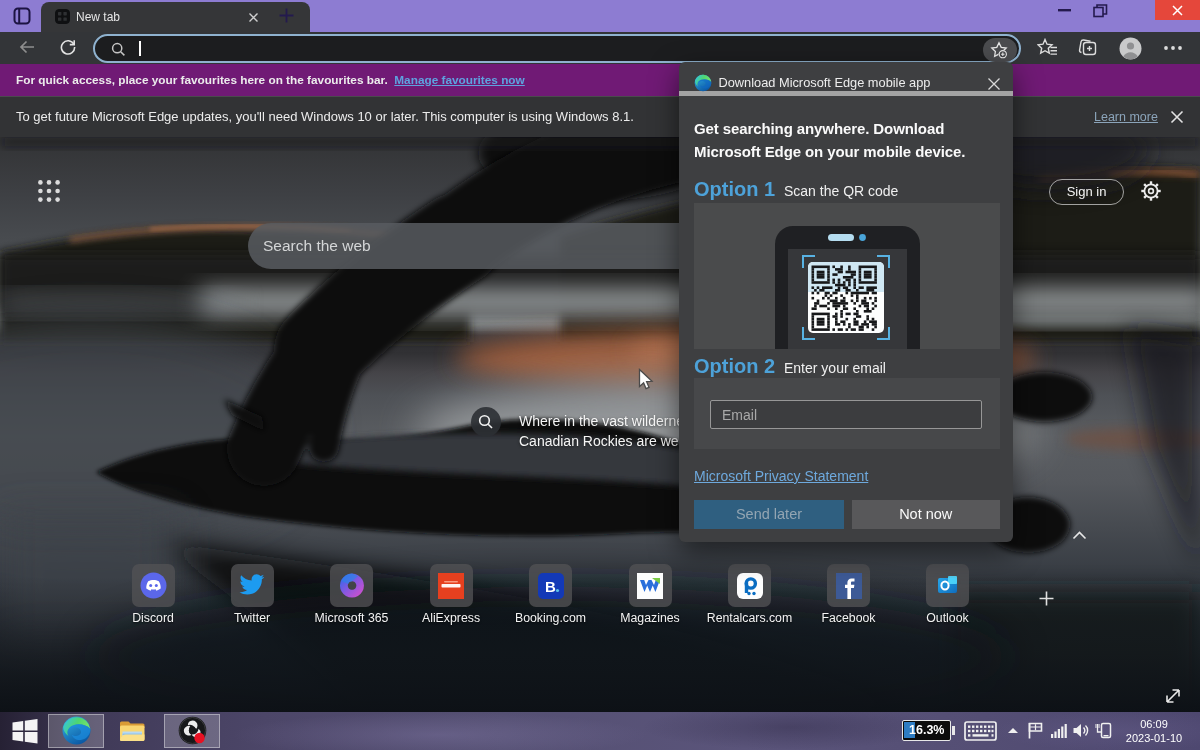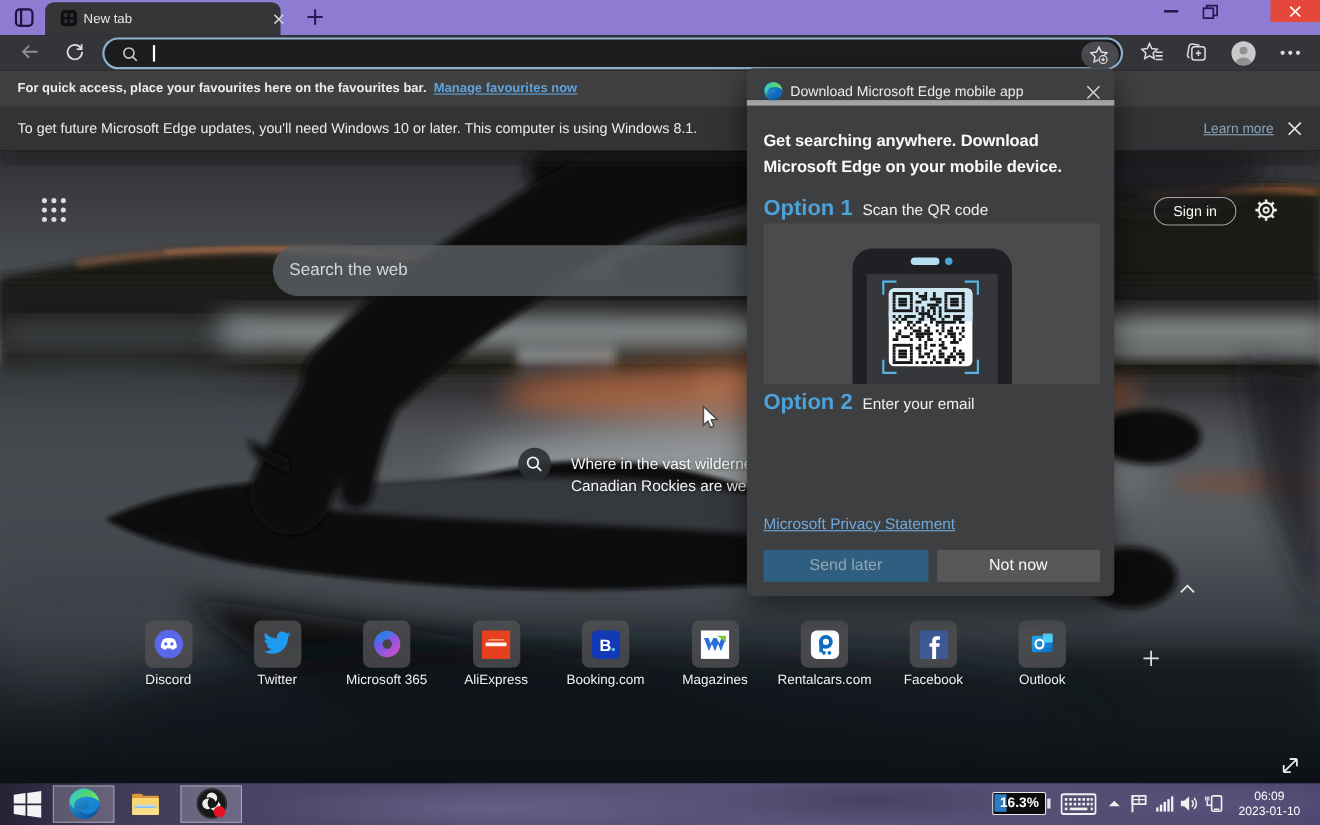--- a/index.html
+++ b/index.html
@@ -2,34 +2,34 @@
 <html><head><meta charset="utf-8">
 <style>
   * { margin:0; padding:0; box-sizing:border-box; }
   html,body { width:1200px; height:750px; overflow:hidden; background:#000;
     font-family:"Liberation Sans", sans-serif; }
   .abs { position:absolute; }
   #stage { position:relative; width:1200px; height:750px; }
 
   
   #titlebar { position:absolute; left:0; top:0; width:1200px; height:32px; background:#8d7cd2; }
-  #tab { position:absolute; left:41px; top:2px; width:214px; height:30px; background:#353638;
+  #tab { position:absolute; left:41px; top:2px; width:269px; height:30px; background:#353638;
     border-radius:8px 8px 0 0; }
   #tabtitle { position:absolute; left:35px; top:8px; font-size:12px; color:#e6e6e6; }
   #captionclose { position:absolute; left:1155px; top:0; width:45px; height:20px; background:#e5473b; }
 
   
   #toolbar { position:absolute; left:0; top:32px; width:1200px; height:32px; background:#333538; }
   #addrbar { position:absolute; left:93px; top:1.5px; width:928px; height:29px; background:#1c1d1f;
     border:2px solid #8fb2cf; border-radius:15px; }
   #starbtn { position:absolute; left:888px; top:2.5px; width:34px; height:24px; background:#4b4c4f; border-radius:12px; }
   #caret { position:absolute; left:44px; top:5px; width:1.5px; height:15px; background:#fff; }
 
   
-  #favbar { position:absolute; left:0; top:64px; width:1200px; height:32px; background:#404040;
+  #favbar { position:absolute; left:0; top:64px; width:1200px; height:32px; background:#701a75;
     font-size:11.8px; color:#ececec; }
   #favbar .t { position:absolute; left:16px; top:9px; font-weight:bold; }
   #winbar { position:absolute; left:0; top:96px; width:1200px; height:41px; background:#323335;
     border-top:1px solid #4a4b4d; font-size:13px; color:#ececec; }
   #winbar .t { position:absolute; left:16px; top:12px; }
   #learnmore { position:absolute; left:1094px; top:13px; font-size:12.5px; color:#8ba4ba; text-decoration:underline; }
   a.bluelink { color:#5ea3e0; text-decoration:underline; }
 
   
   #content { position:absolute; left:0; top:137px; width:1200px; height:575px; overflow:hidden; }
@@ -637,20 +637,25 @@
             <rect x="138.4" y="125.3" width="2.6" height="2.6"></rect>
             <rect x="143.7" y="125.3" width="5.2" height="2.6"></rect>
             <rect x="151.5" y="125.3" width="2.6" height="2.6"></rect>
             <rect x="156.7" y="125.3" width="5.2" height="2.6"></rect>
             <rect x="164.6" y="125.3" width="5.2" height="2.6"></rect>
             <rect x="177.7" y="125.3" width="2.6" height="2.6"></rect>
           </g>
     </svg>
   </div>
   <div class="optrow" style="top:293px"><span class="optlbl">Option 2</span>&nbsp; <span class="optrest">Enter your email</span></div>
+  <div id="emailpanel">
+        <div id="emailinput">
+          <span>Email</span>
+        </div>
+      </div>
   <a id="privacy">Microsoft Privacy Statement</a>
   <div id="sendlink">Send later</div>
   <div id="notnow">Not now</div>
 </div>
 
 <div id="taskbar">
       <div class="mot1"></div>
       <div class="mot2"></div>
       <div class="mot3"></div>
 

